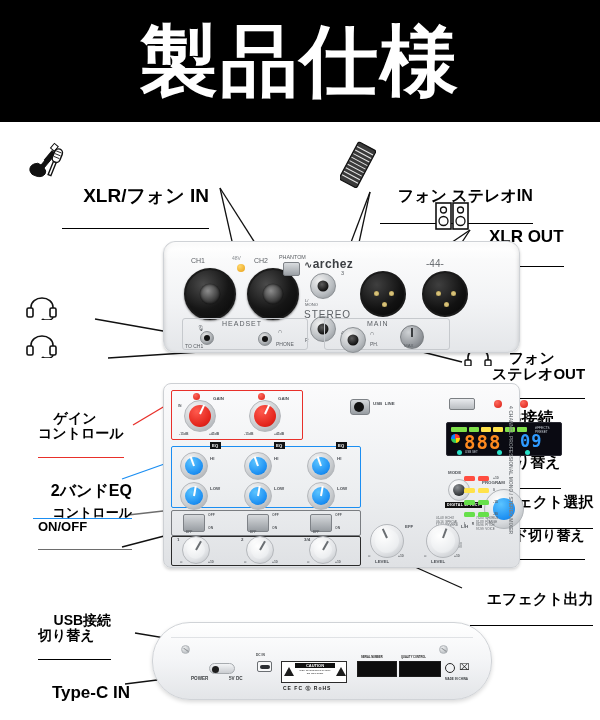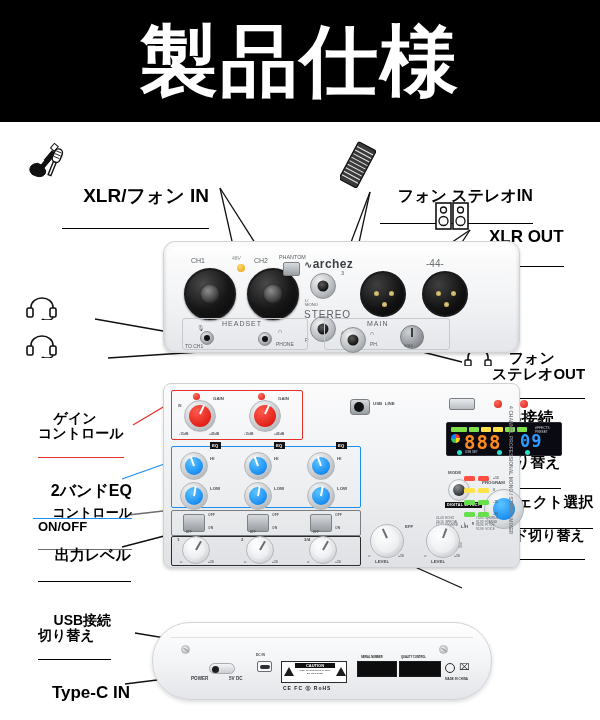--- a/index.html
+++ b/index.html
@@ -283,23 +283,20 @@
 
   <div class="lbl u-blue" style="left:33px; top:465px; font-size:16px;">
     <span>2バンドEQ</span>
   </div>
 
   <div class="lbl u-gray" style="left:38px; top:492px; font-size:13px;">
     <span>コントロール
 ON/OFF</span>
   </div>
 
-  <div class="lbl u" style="left:38px; top:531px; font-size:15px;">
-    <span>出力レベル</span>
-  </div>
 
   <div class="lbl u" style="left:38px; top:598px; font-size:14px;">
     <span>USB接続
 切り替え</span>
   </div>
 
   <div class="lbl u" style="left:33px; top:666px; font-size:17px;">
     <span>Type-C IN</span>
   </div>
 
@@ -356,20 +353,23 @@
 
   <div class="lbl u" style="left:470px; top:478px; font-size:15px;">
     <span>エフェクト選択</span>
   </div>
 
   <div class="lbl u" style="left:470px; top:513px; font-size:14px;">
     <span>モード切り替え</span>
   </div>
 
 
+  <div class="lbl u" style="left:470px; top:575px; font-size:15px;">
+    <span>エフェクト出力</span>
+  </div>
 
   <div class="rear-panel">
     <div class="panel-shine"></div>
 
     <div class="logo-brand" style="left:140px; top:15px;">
       <span style="font-size:10px;">∿</span><span>archez</span>
     </div>
     <div class="p-txt" style="left:262px; top:16px; font-size:10px; color:#6b6f73;">-44-</div>
 
     <div class="p-txt" style="left:27px; top:15px; font-size:7px;">CH1</div>

